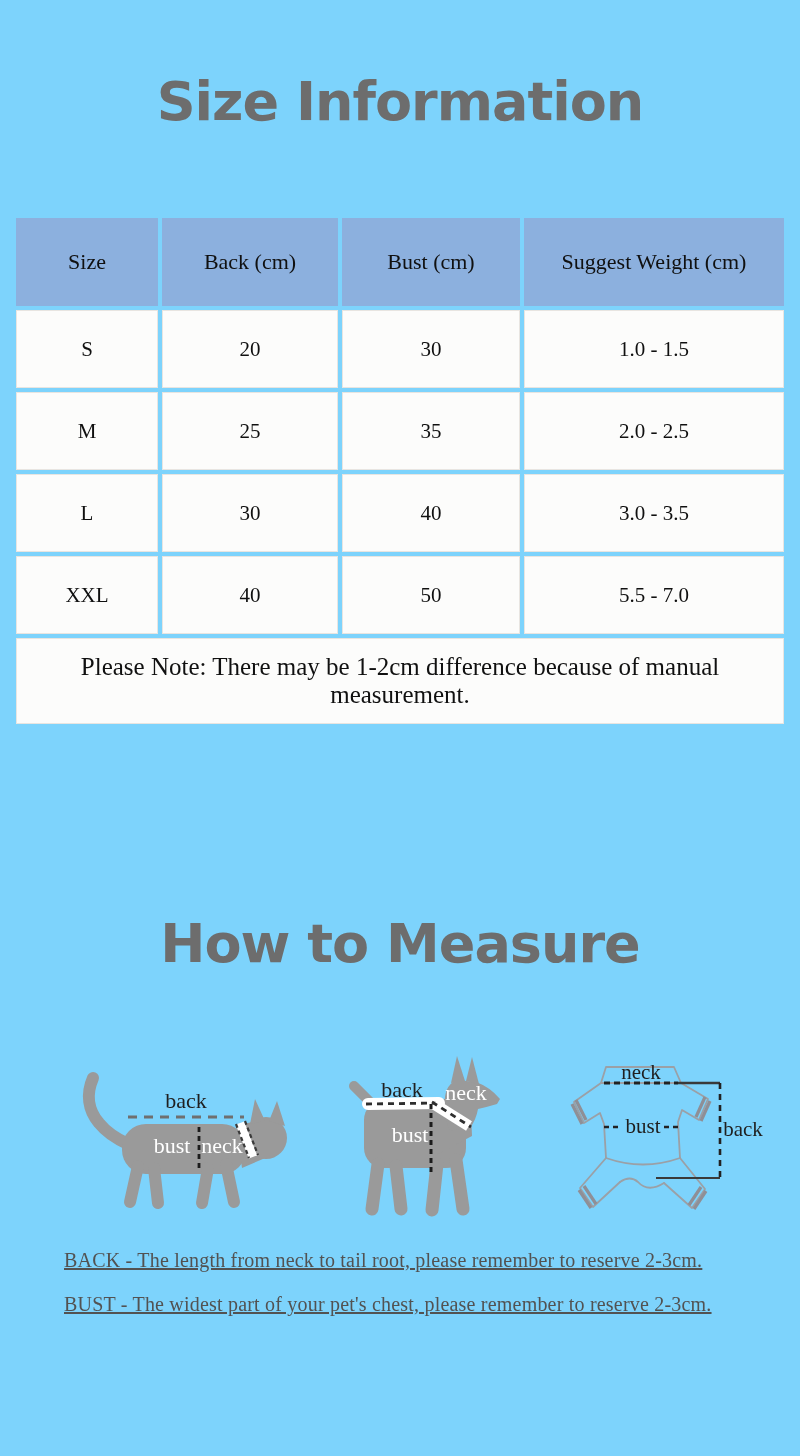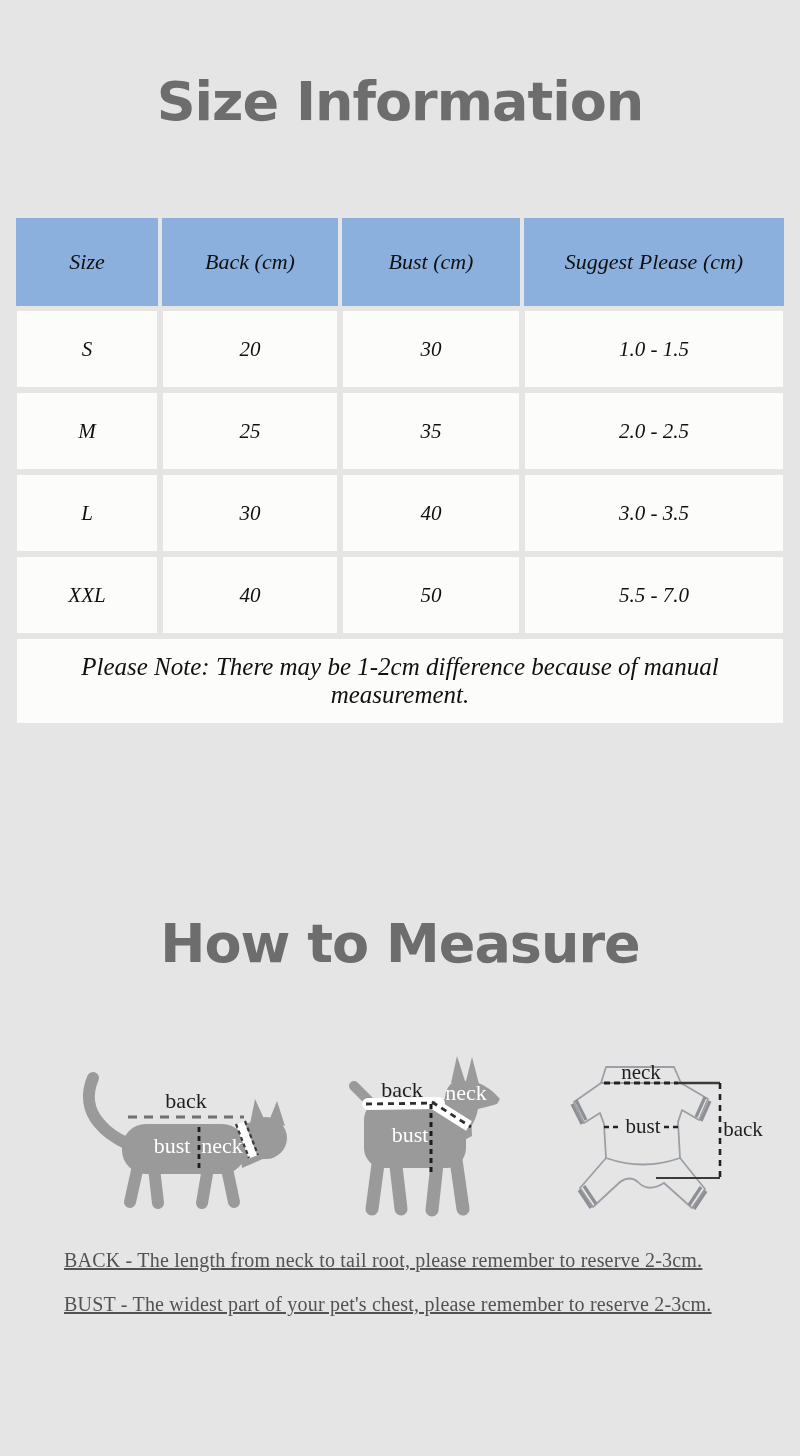--- a/index.html
+++ b/index.html
@@ -1,20 +1,20 @@
 <!DOCTYPE html>
 <html style="--header_bg: #8cb0de; --title_gray: #6d6d6d; --silhouette_gray: #9a9a9a; --garment_outline: #9ba0a6; --garment_hatch: #8f8f96; --cell_bg: #fcfcfb; --table_border: #e8e5e1; --instruction_gray: #525252;"><head>
 <meta charset="utf-8">
 <style>
   html,body{margin:0;padding:0;background:#ffffff;}
   .page{
     position:relative;
     width:800px;height:1456px;
     margin:0 auto;
-    background:#e5e5e5;
+    background:#7dd3fc;
     font-family:"Liberation Serif", serif;
     overflow:hidden;
   }
   .big-title{
     position:absolute;left:0;width:800px;
     text-align:center;
     font-family:"DejaVu Sans", sans-serif;
     font-weight:700;
     font-size:54px;
     letter-spacing:-1px;
@@ -22,21 +22,20 @@
   }
   #size-title{top:70px;}
   #measure-title{top:912px;}
 
   table.size-table{
     position:absolute;left:12px;top:214px;
     width:776px;
     border-collapse:separate;
     border-spacing:4px;
     table-layout:fixed;
-    font-style:italic;
   }
   table.size-table th{
     background:var(--header_bg,#8cb0de);
     font-weight:normal;
     font-size:22px;
     color:#101010;
     height:88px;
     text-align:center;
     padding:0;
   }
@@ -92,21 +91,21 @@
       <col style="width:142px">
         <col style="width:176px">
         <col style="width:178px">
         <col style="width:260px">
     </colgroup>
     <thead>
       <tr>
         <th>Size</th>
         <th>Back (cm)</th>
         <th>Bust (cm)</th>
-        <th>Suggest Please (cm)</th>
+        <th>Suggest Weight (cm)</th>
       </tr>
     </thead>
     <tbody>
       <tr>
         <td>S</td>
         <td>20</td>
         <td>30</td>
         <td>1.0 - 1.5</td>
       </tr>
       <tr>

